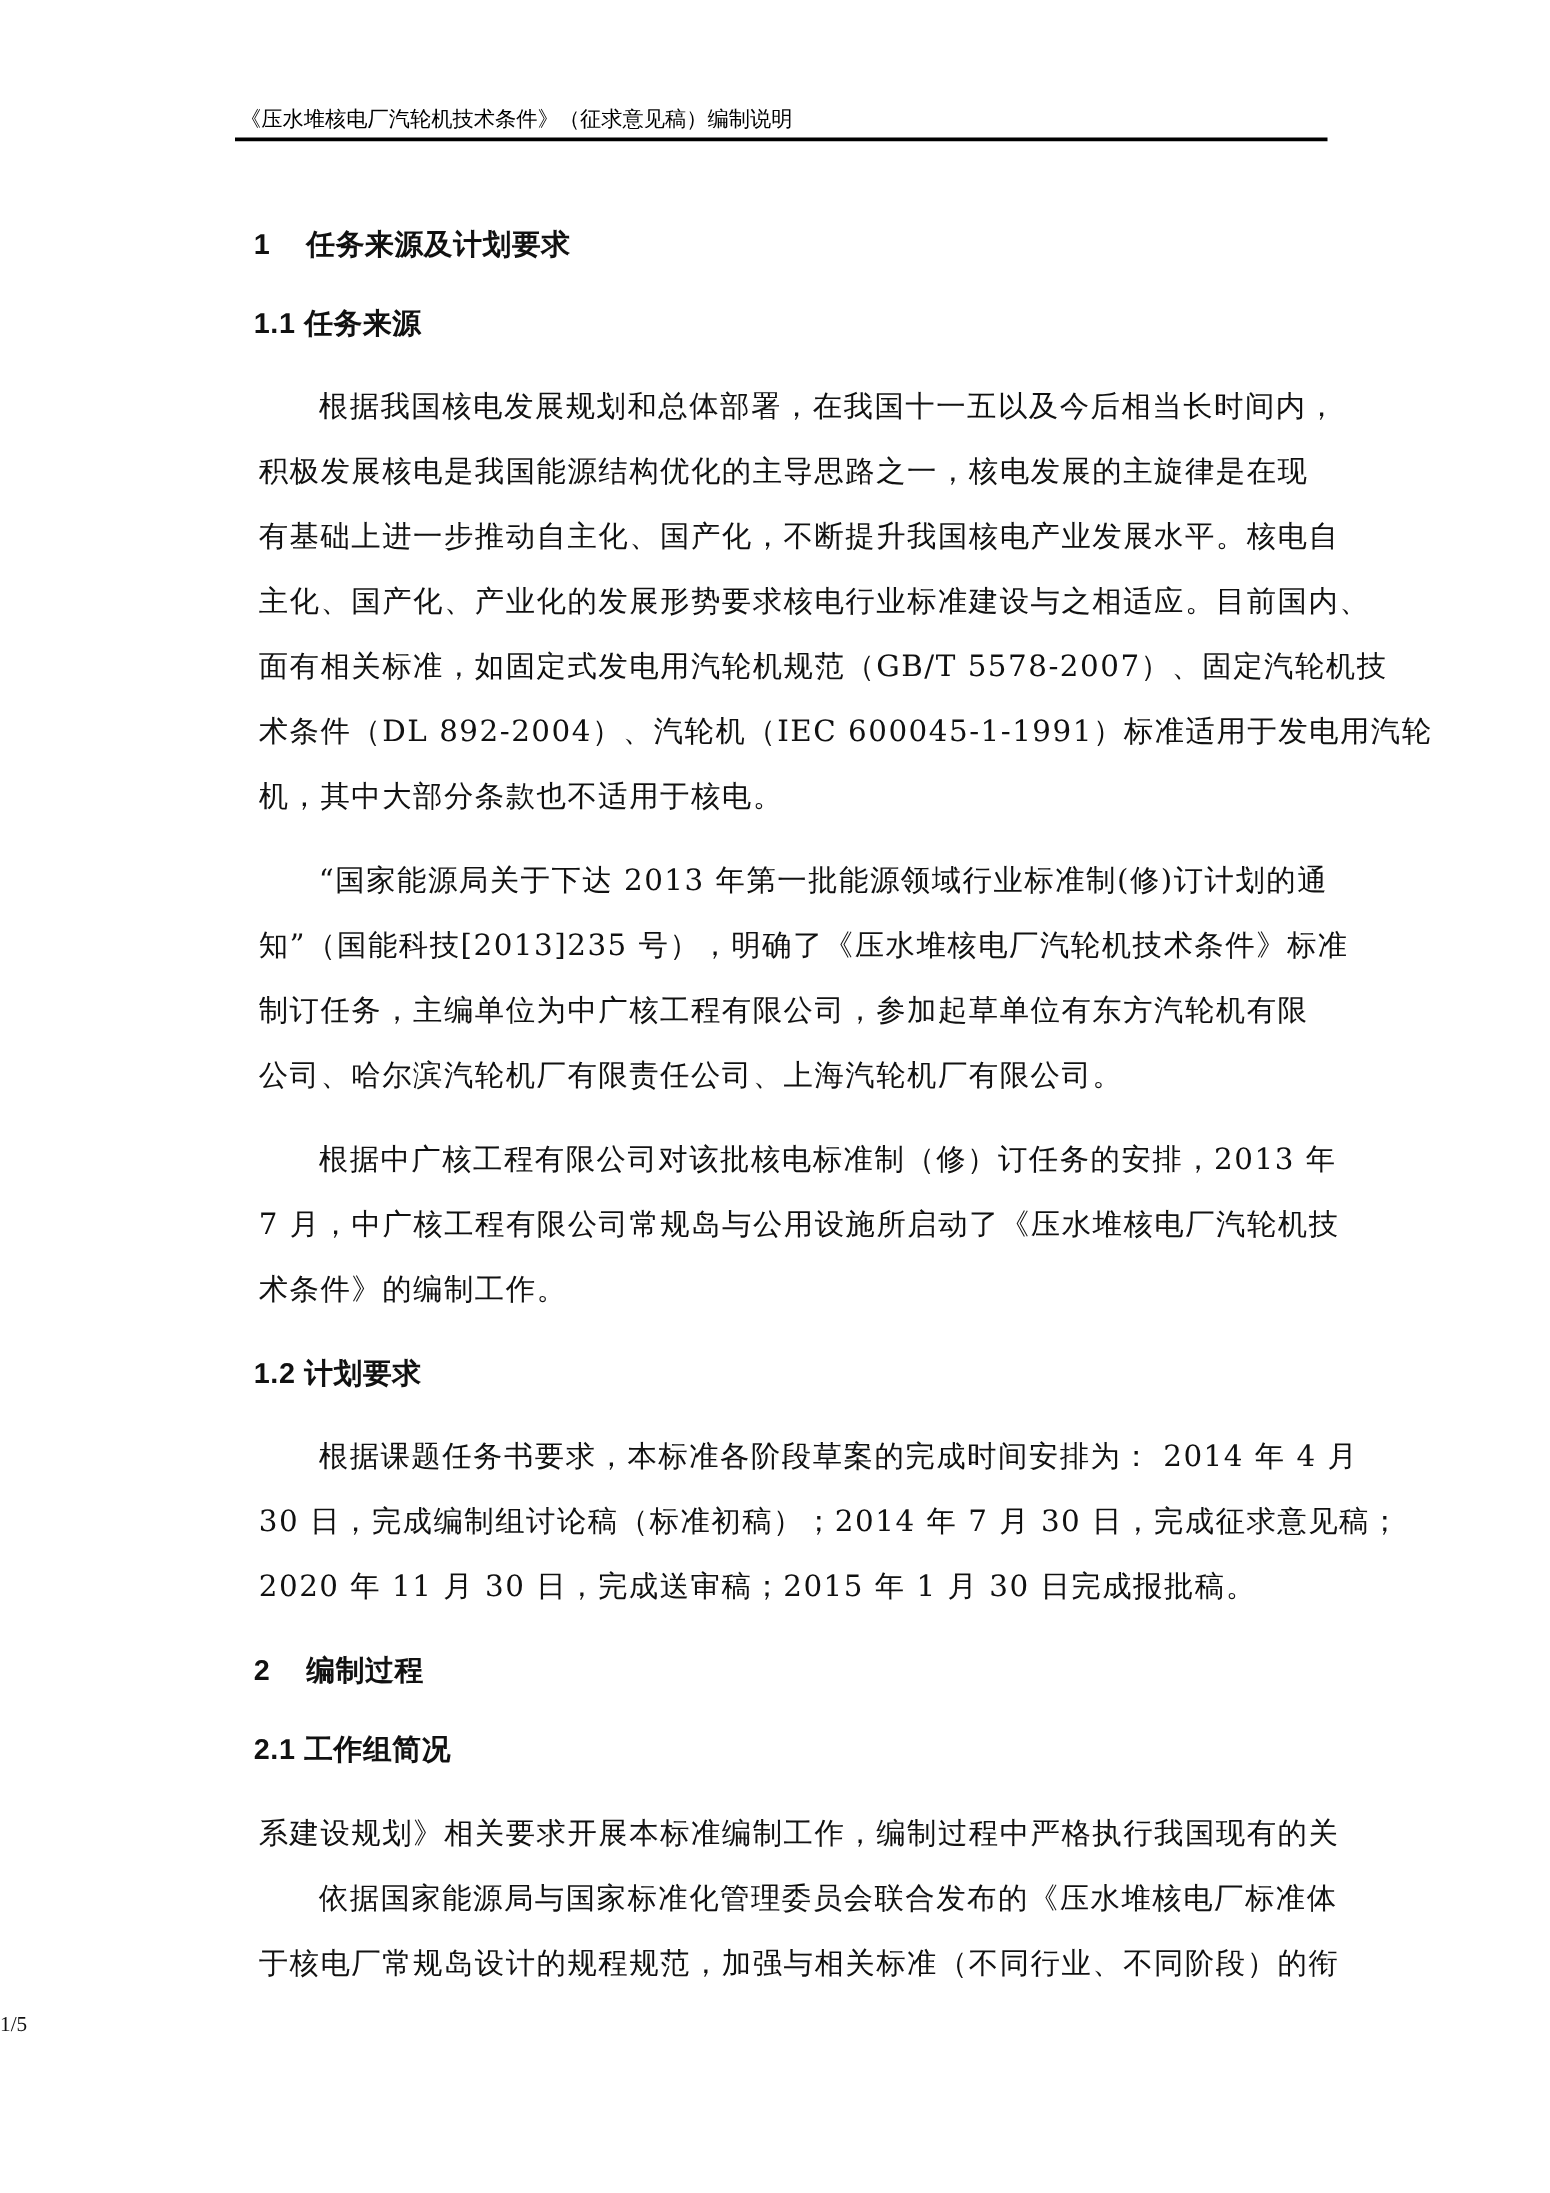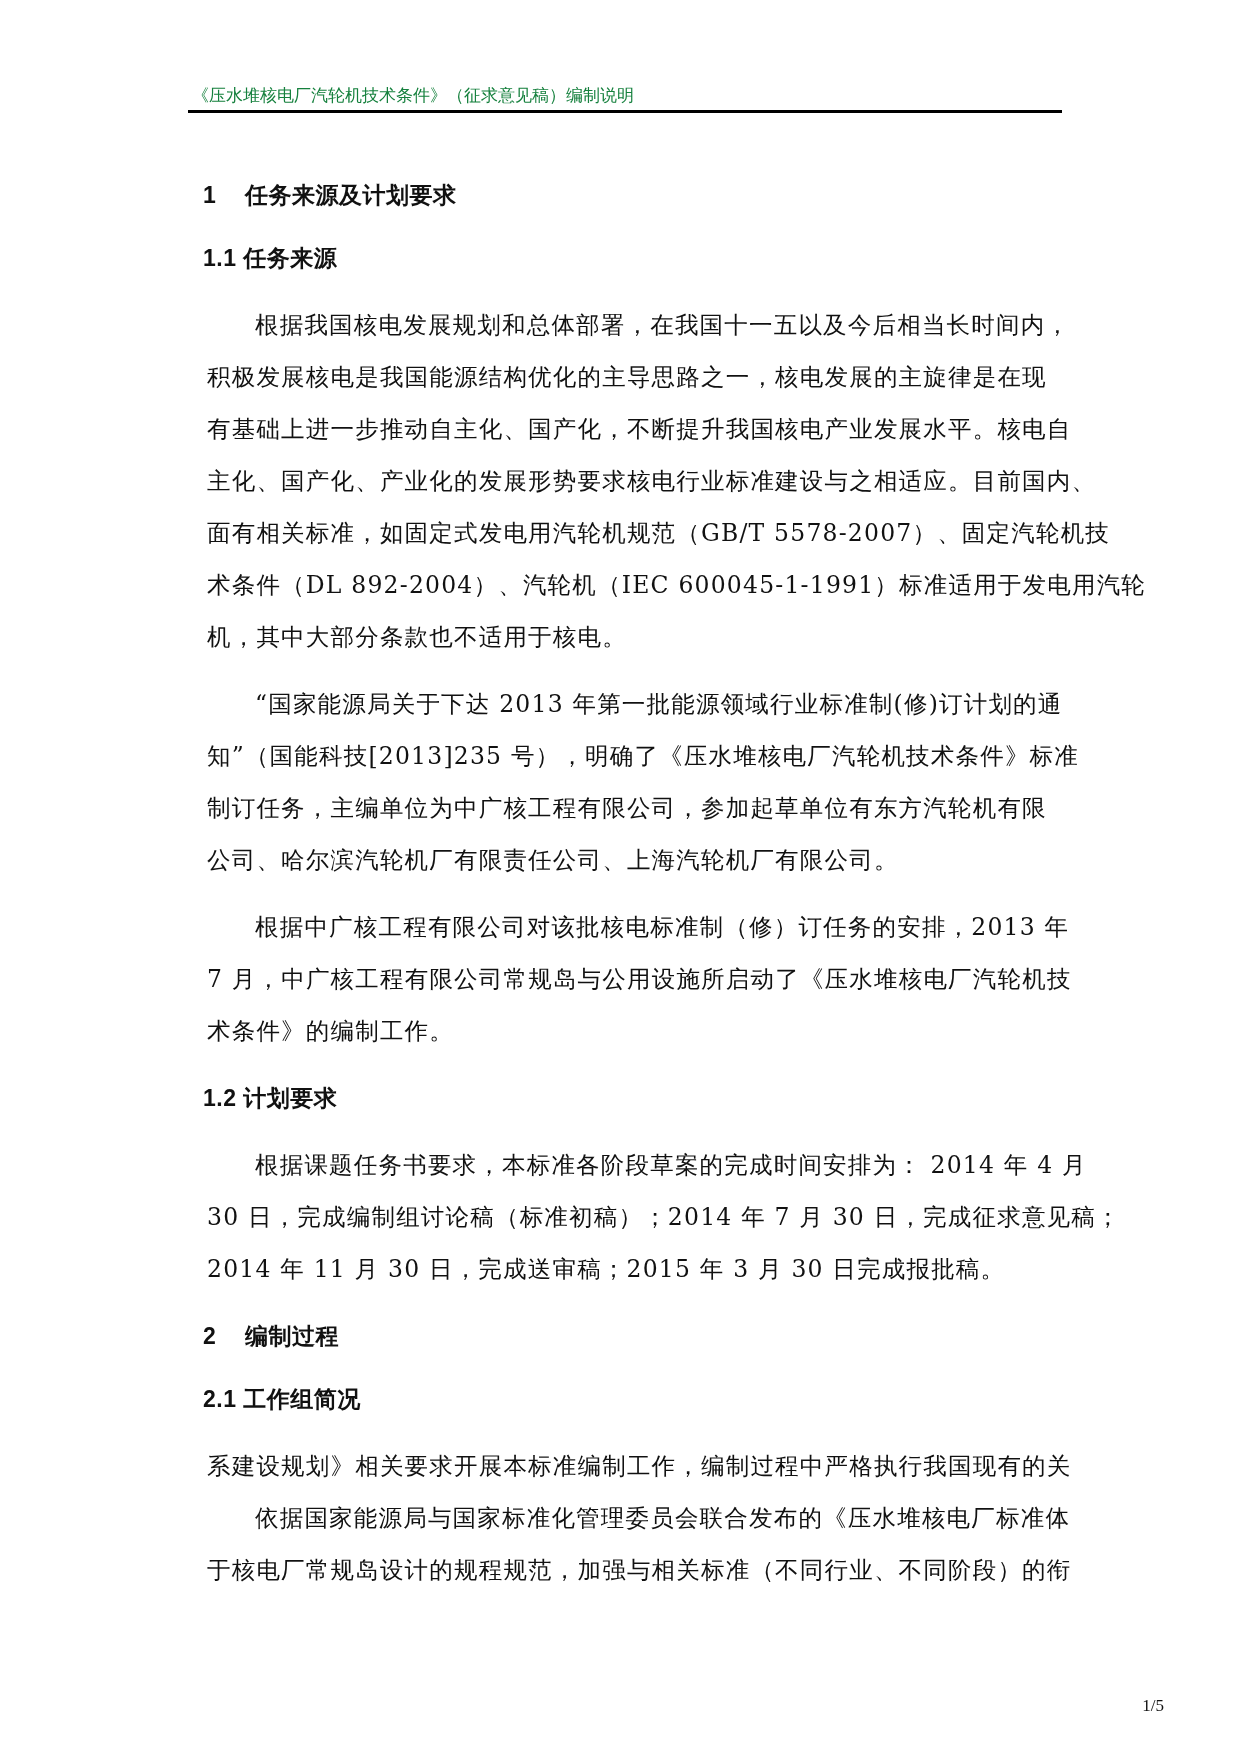--- a/index.html
+++ b/index.html
@@ -1,30 +1,30 @@
 <!DOCTYPE html>
 <html><head>
 <meta charset="utf-8">
 <style>
   html, body { margin: 0; padding: 0; background: #ffffff; }
   body { width: 1240px; height: 1754px; position: relative; overflow: hidden;
          font-family: "DejaVu Serif", "Liberation Serif", serif; color: #111; }
   .page-header { position: absolute; left: 192px; top: 84px; width: 868px;
-         font-size: 17px; color: #15803d; }
+         font-size: 17px; color: #000000; }
   .header-rule { position: absolute; left: 188px; top: 110px; width: 874px; height: 3px; background: #000; }
   .content { position: absolute; left: 192px; top: 158px; width: 868px; }
   .h1, .h2 { font-family: "Liberation Sans", "DejaVu Sans", sans-serif; font-weight: bold;
          font-size: 23px; line-height: 52px; height: 52px; margin: 11px; letter-spacing: 0.5px; }
   .h1 .num { display: inline-block; width: 42px; }
   .para { font-size: 23.5px; line-height: 52px; margin: 15px; text-align: justify;
           text-align-last: left; letter-spacing: 1.2px; }
   .line { display: block; white-space: nowrap; text-align: justify; text-align-last: justify; }
   .line.last { text-align-last: left; }
   .indent { padding-left: 48px; }
-  .footer { position: absolute; top: 1696px; left: 0; width: 1164px; text-align: right;
+  .footer { position: absolute; top: 1610px; left: 0; width: 1164px; text-align: left;
             font-size: 17px; font-family: "Liberation Serif", serif; }
 </style>
 </head>
 <body>
 
 <div class="page-header">《压水堆核电厂汽轮机技术条件》（征求意见稿）编制说明</div>
 <div class="header-rule"></div>
 
 <div class="content">
   <div class="h1"><span class="num">1</span><span>任务来源及计划要求</span></div>
@@ -51,21 +51,21 @@
     <span class="line indent">根据中广核工程有限公司对该批核电标准制（修）订任务的安排，2013 年</span>
     <span class="line">7 月，中广核工程有限公司常规岛与公用设施所启动了《压水堆核电厂汽轮机技</span>
     <span class="line last">术条件》的编制工作。</span>
   </div>
 
   <div class="h2">1.2 计划要求</div>
 
   <div class="para">
     <span class="line indent">根据课题任务书要求，本标准各阶段草案的完成时间安排为： 2014 年 4 月</span>
     <span class="line">30 日，完成编制组讨论稿（标准初稿）；2014 年 7 月 30 日，完成征求意见稿；</span>
-    <span class="line last">2014 年 11 月 30 日，完成送审稿；2015 年 3 月 30 日完成报批稿。</span>
+    <span class="line last">2020 年 11 月 30 日，完成送审稿；2015 年 1 月 30 日完成报批稿。</span>
   </div>
 
   <div class="h1"><span class="num">2</span><span>编制过程</span></div>
   <div class="h2">2.1 工作组简况</div>
 
 
 
   <div class="para">
     <span class="line">系建设规划》相关要求开展本标准编制工作，编制过程中严格执行我国现有的关</span>
     <span class="line indent">依据国家能源局与国家标准化管理委员会联合发布的《压水堆核电厂标准体</span>

